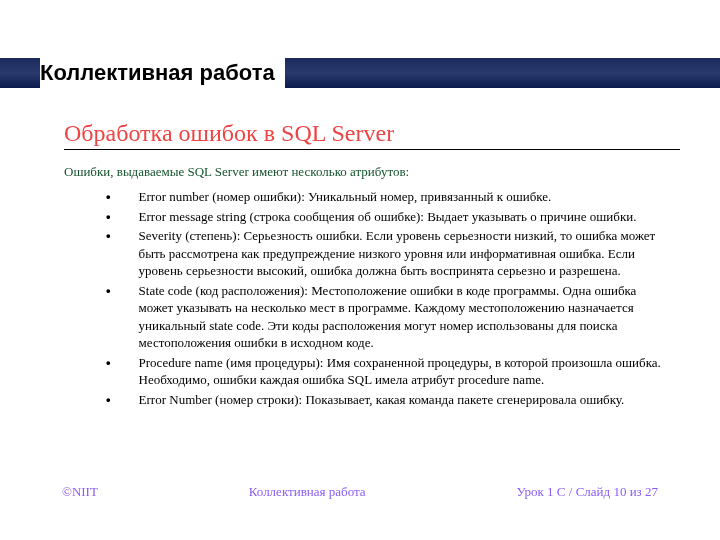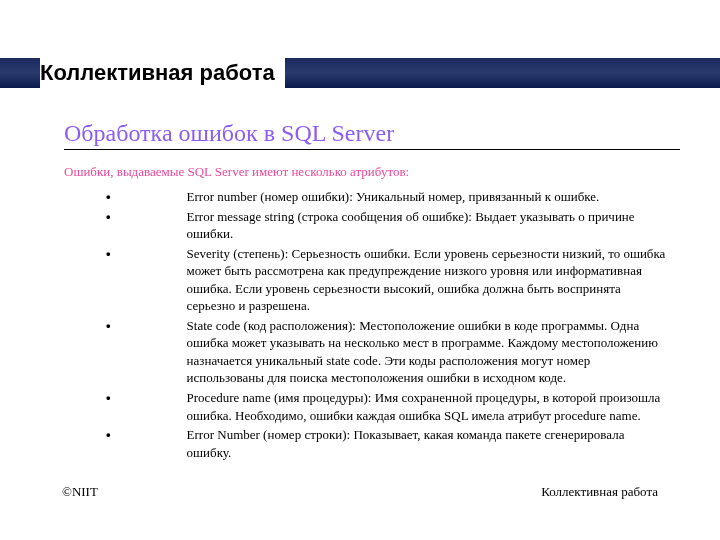--- a/index.html
+++ b/index.html
@@ -37,30 +37,30 @@
     color: #000;
     padding-top: 30px;
     padding-bottom: 6px;
   }
   .content {
     padding-left: 24px;
     padding-top: 28px;
   }
   .subtitle {
     font-size: 24px;
-    color: #8b5cf6;
+    color: #ef4444;
     border-bottom: 1px solid #000;
     padding-bottom: 2px;
     margin-bottom: 14px;
     display: inline-block;
     width: 100%;
   }
   .intro {
     font-size: 13px;
-    color: #ec4899;
+    color: #14532d;
     margin-bottom: 8px;
   }
   .bullets {
     padding-left: 42px;
     padding-right: 10px;
   }
   .bullet-row {
     display: flex;
     align-items: flex-start;
     font-size: 13px;
@@ -70,32 +70,31 @@
   }
   .bullet-dot {
     font-family: Arial, sans-serif;
     font-weight: bold;
     margin-right: 28px;
     flex-shrink: 0;
     line-height: 1.35;
   }
   .bullet-text {
     flex: 1;
-    margin-left: 48px;
   }
   .footer {
     position: absolute;
     bottom: 40px;
     left: 0;
     right: 0;
     display: flex;
     justify-content: space-between;
     padding: 0 62px;
     font-size: 13px;
-    color: #000000;
+    color: #8b5cf6;
   }
 </style>
 </head>
 <body>
 
 <div class="header-bar"></div>
 
 <div class="slide">
   <div class="title-block">
     <div class="title">Коллективная работа</div>
@@ -129,13 +128,14 @@
           <span class="bullet-dot">•</span>
           <span class="bullet-text">Error Number (номер строки): Показывает, какая команда пакете сгенерировала ошибку.</span>
         </div>
       </div>
   </div>
 </div>
 
 <div class="footer">
   <span>©NIIT</span>
   <span>Коллективная работа</span>
+  <span>Урок 1 C / Слайд 10 из 27</span>
 </div>
 
 </body></html>

